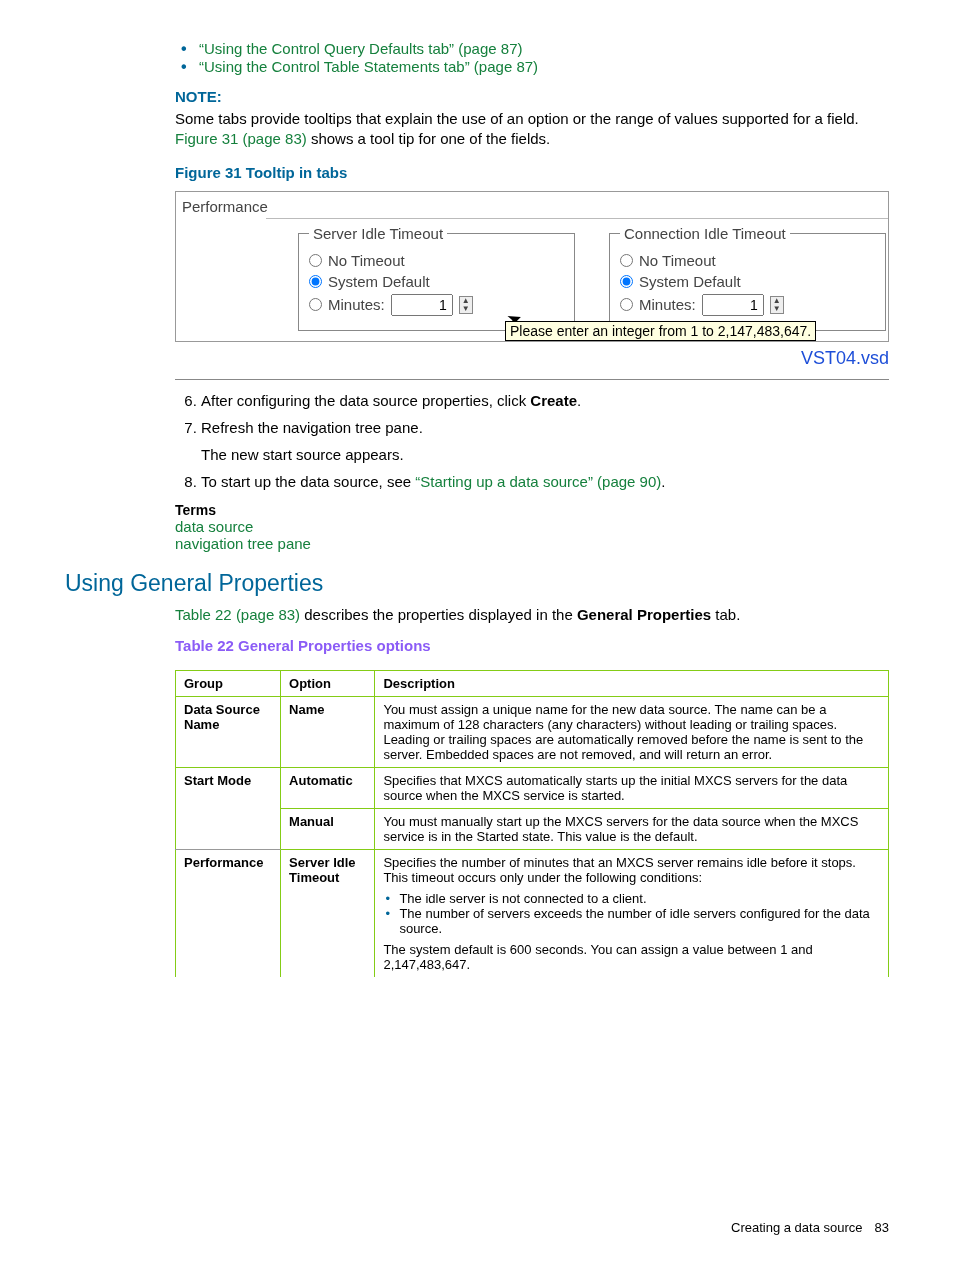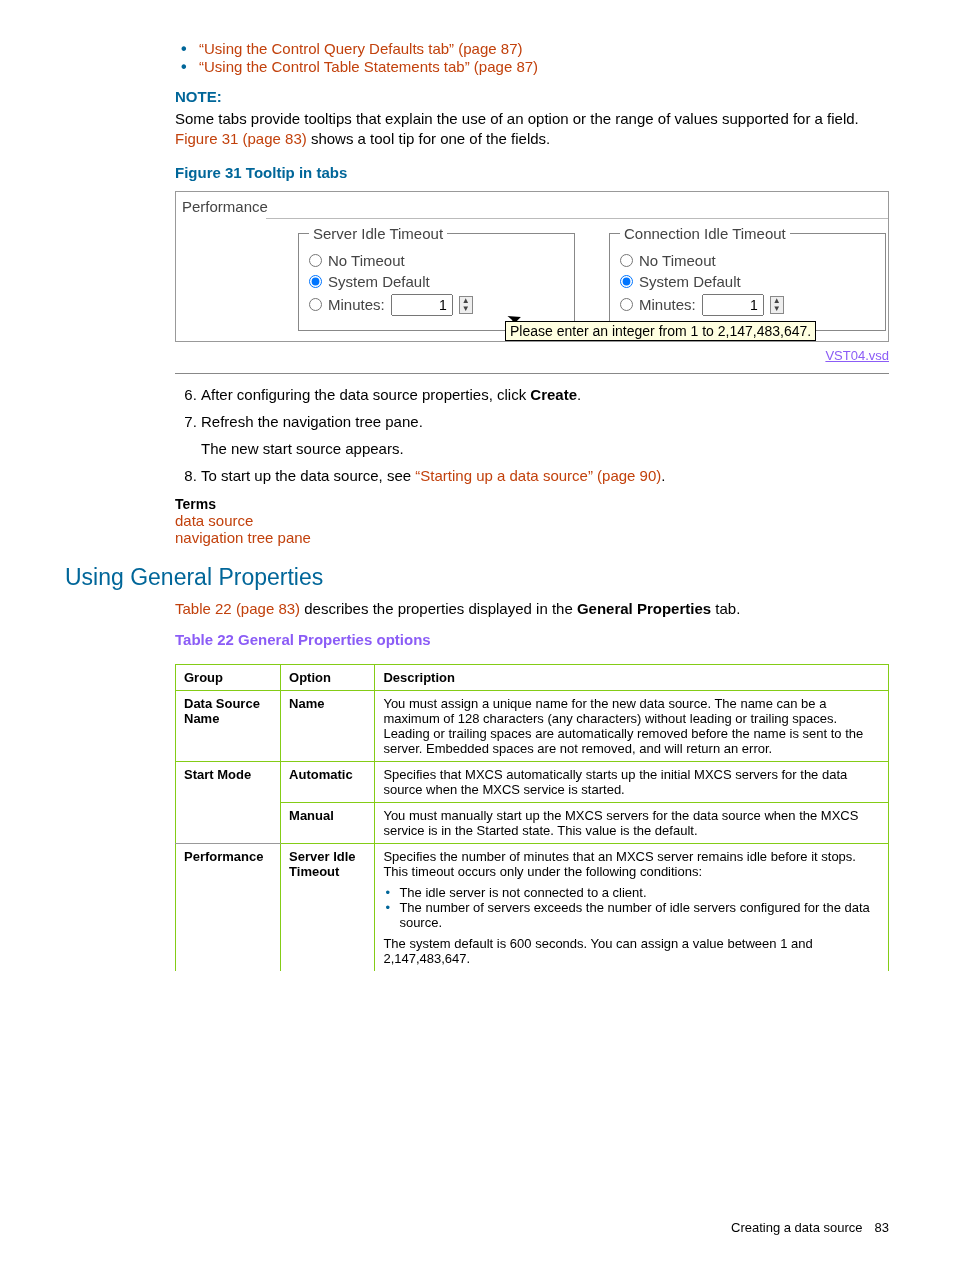--- a/index.html
+++ b/index.html
@@ -26,21 +26,21 @@
   }
   ul.top-list li::before {
     content: "•";
     color: #006699;
     display: inline-block;
     width: 18px;
     margin-left: -18px;
     font-weight: bold;
   }
   .link {
-    color: #c2410c;
+    color: #15803d;
     font-size: 15px;
   }
   .note-heading {
     color: #006699;
     font-weight: bold;
     font-size: 15px;
     margin-top: 4px;
   }
   .body-text {
     font-size: 15px;
@@ -118,25 +118,24 @@
   }
   .fig-wrapper { position: relative; }
   .cursor {
     position: absolute;
     left: 332px;
     bottom: 12px;
     font-size: 18px;
     transform: rotate(-20deg);
   }
   .vst {
-    font-size: 13px;
-    color: #8b5cf6;
+    font-size: 18px;
+    color: #1d4ed8;
     text-align: right;
     margin: 6px 0 8px 0;
-    text-decoration: underline;
   }
   .hr {
     border: none;
     border-top: 1px solid #888;
     margin: 10px 0;
   }
   ol.steps {
     padding-left: 26px;
     margin: 6px 0;
     font-size: 15px;

